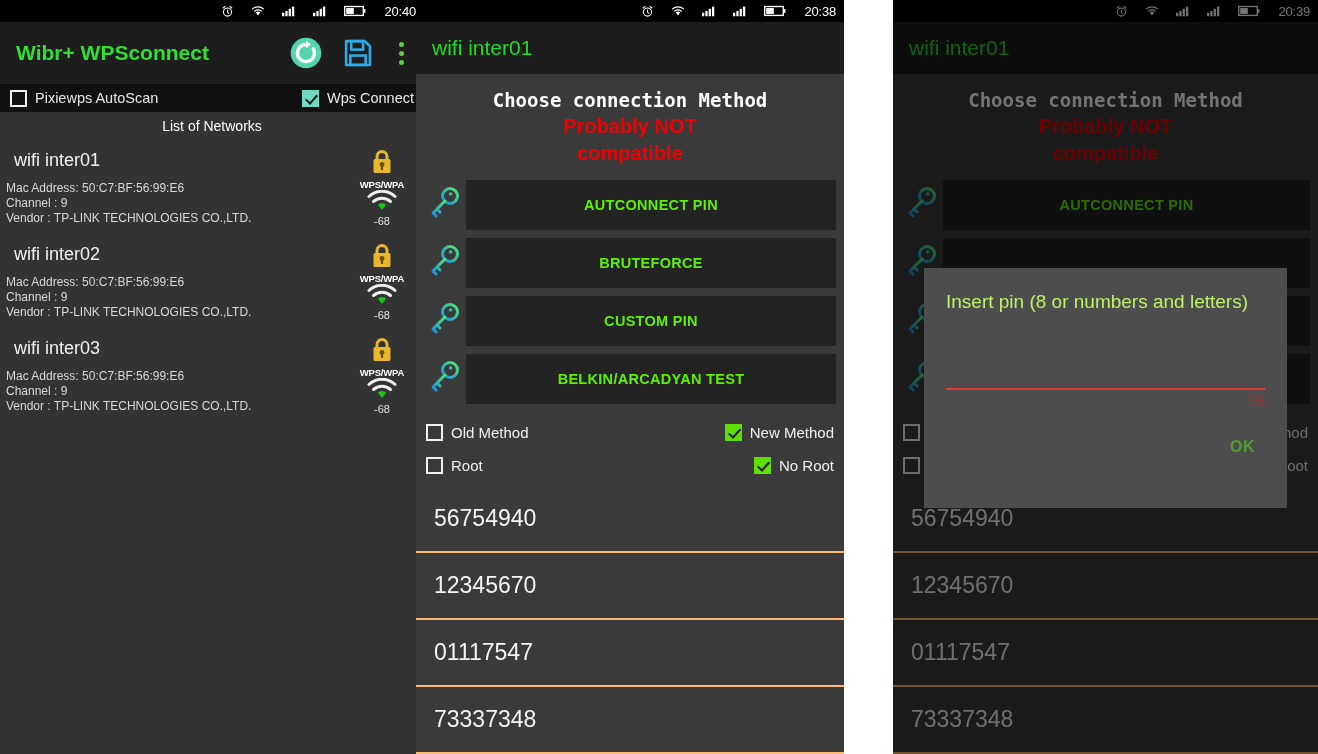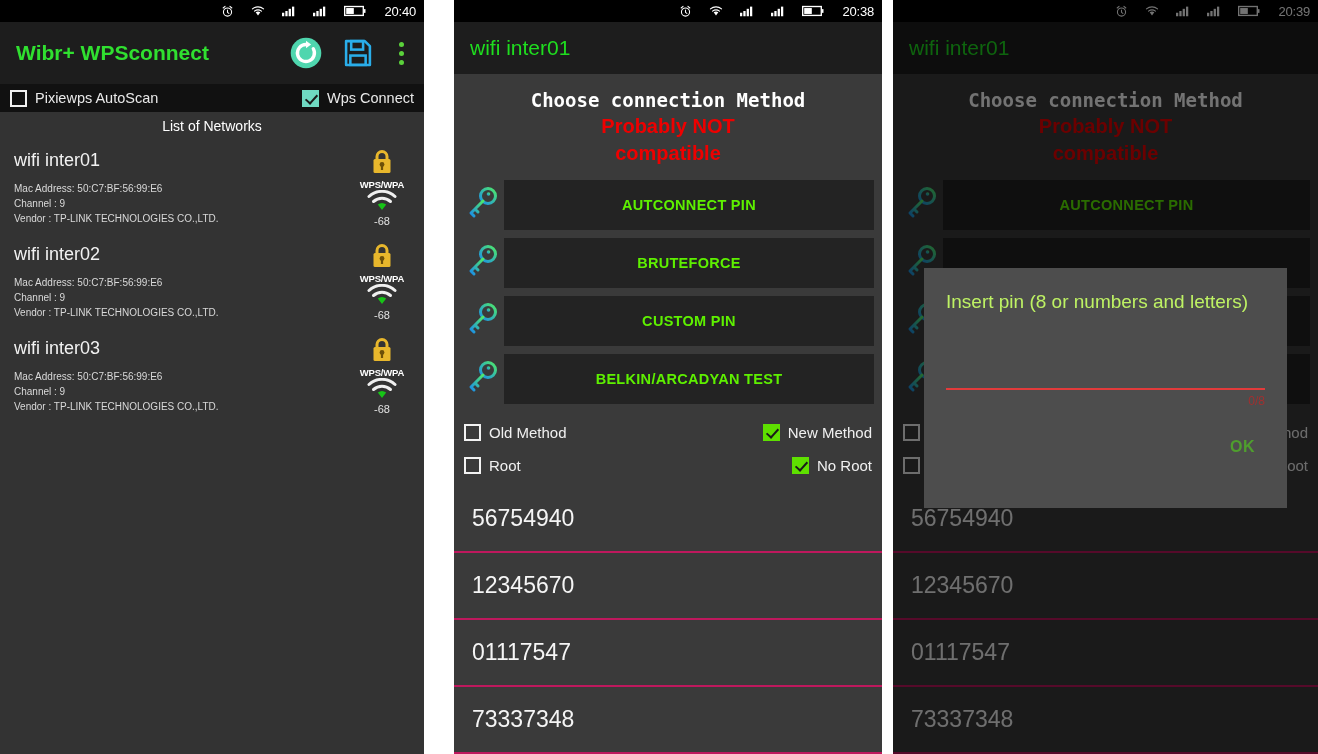--- a/index.html
+++ b/index.html
@@ -22,21 +22,21 @@
 
   
   .panel {
     position: absolute;
     top: 0;
     height: 754px;
     overflow: hidden;
     background: #333333;
   }
   #panel-1 { left: 0px;   width: 424px; }
-  #panel-2 { left: 454px; width: 428px; }
+  #panel-2 { left: 416px; width: 428px; }
   #panel-3 { left: 893px; width: 425px; }
 
   
   .statusbar {
     height: 22px;
     background: #000000;
     display: flex;
     align-items: center;
     justify-content: flex-end;
     padding-right: 8px;
@@ -156,23 +156,23 @@
     box-sizing: border-box;
   }
   .net-ssid {
     color: #f2f2f2;
     font-size: 18px;
     padding-left: 14px;
     margin-bottom: 10px;
   }
   .net-meta {
     color: #d9d9d9;
-    font-size: 10px;
+    font-size: 12px;
     line-height: 15px;
-    padding-left: 14px;
+    padding-left: 6px;
   }
   .net-right {
     position: absolute;
     right: 12px;
     top: 4px;
     width: 60px;
     text-align: center;
   }
   .wps-label {
     color: #ffffff;
@@ -252,21 +252,21 @@
   
   .pin-list { background: #3a3a3a; }
   .pin-item {
     height: 67px;
     display: flex;
     align-items: center;
     padding-left: 18px;
     box-sizing: border-box;
     color: #f5f5f5;
     font-size: 23px;
-    border-bottom: 2px solid #be185d;
+    border-bottom: 2px solid #fdba74;
   }
   .pin-item.first { border-top: none; }
 
   
   .dim-overlay {
     position: absolute;
     left: 0; top: 0;
     width: 100%;
     height: 754px;
     background: rgba(0,0,0,0.55);

